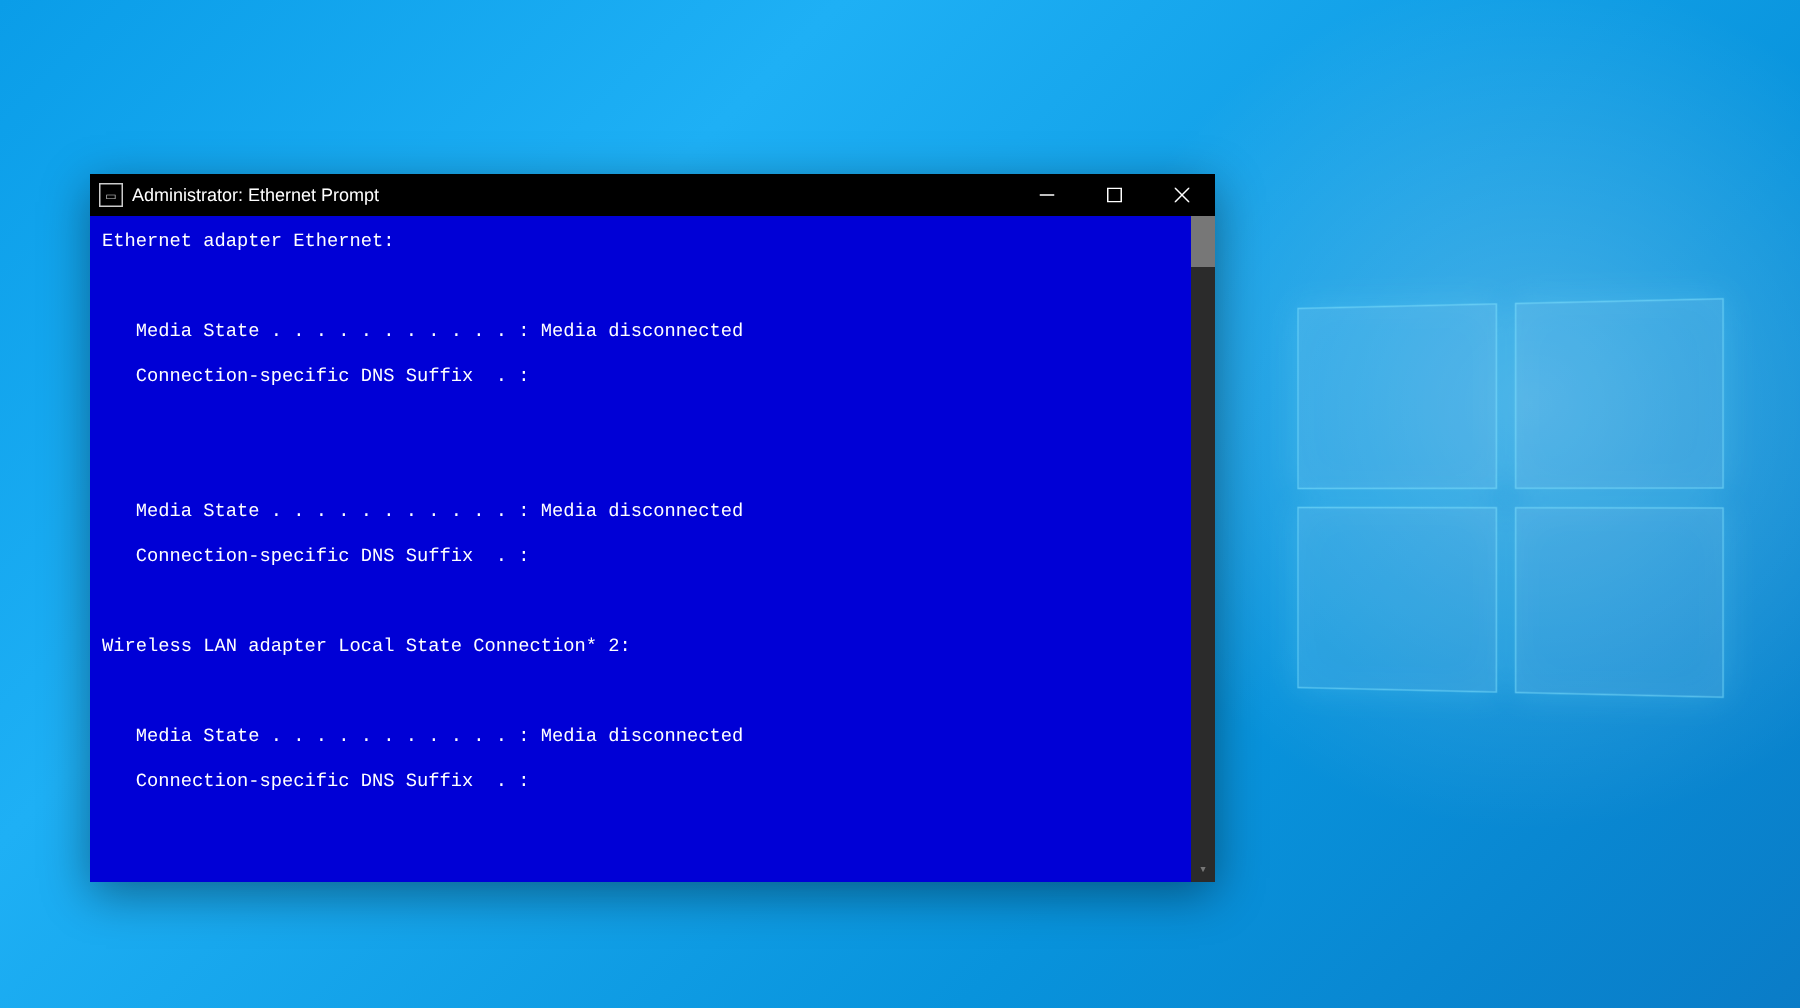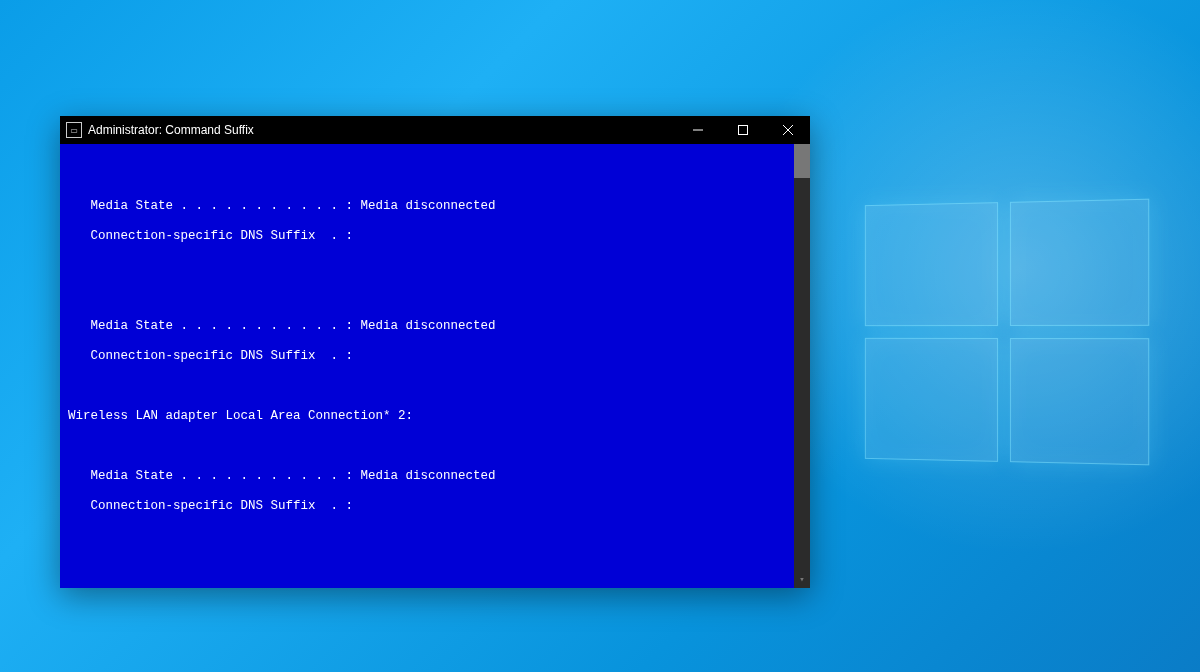--- a/index.html
+++ b/index.html
@@ -139,50 +139,50 @@
 <div class="windows-logo">
   <div class="pane"></div>
   <div class="pane"></div>
   <div class="pane"></div>
   <div class="pane"></div>
 </div>
 
 <div class="cmd-window">
   <div class="titlebar">
     <div class="titlebar-icon">▭</div>
-    <div class="titlebar-title">Administrator: Command Suffix</div>
+    <div class="titlebar-title">Administrator: Ethernet Prompt</div>
     <div class="win-controls">
       <div class="win-btn">
         <svg width="10" height="10">
             <line x1="0" y1="5" x2="10" y2="5" stroke-width="1"></line>
           </svg>
       </div>
       <div class="win-btn">
         <svg width="10" height="10">
             <rect x="0.5" y="0.5" width="9" height="9" fill="none" stroke-width="1"></rect>
           </svg>
       </div>
       <div class="win-btn">
         <svg width="10" height="10">
             <line x1="0" y1="0" x2="10" y2="10" stroke-width="1"></line>
             <line x1="10" y1="0" x2="0" y2="10" stroke-width="1"></line>
           </svg>
       </div>
     </div>
   </div>
-  <div class="terminal-body">
+  <div class="terminal-body"><div>Ethernet adapter Ethernet:</div>
 <div> </div>
 <div>   Media State . . . . . . . . . . . : Media disconnected</div>
 <div>   Connection-specific DNS Suffix  . :</div>
 <div> </div>
 <div> </div>
 <div>   Media State . . . . . . . . . . . : Media disconnected</div>
 <div>   Connection-specific DNS Suffix  . :</div>
 <div> </div>
-<div>Wireless LAN adapter Local Area Connection* 2:</div>
+<div>Wireless LAN adapter Local State Connection* 2:</div>
 <div> </div>
 <div>   Media State . . . . . . . . . . . : Media disconnected</div>
 <div>   Connection-specific DNS Suffix  . :</div>
 <div> </div>
 
 
 
 
 
 

